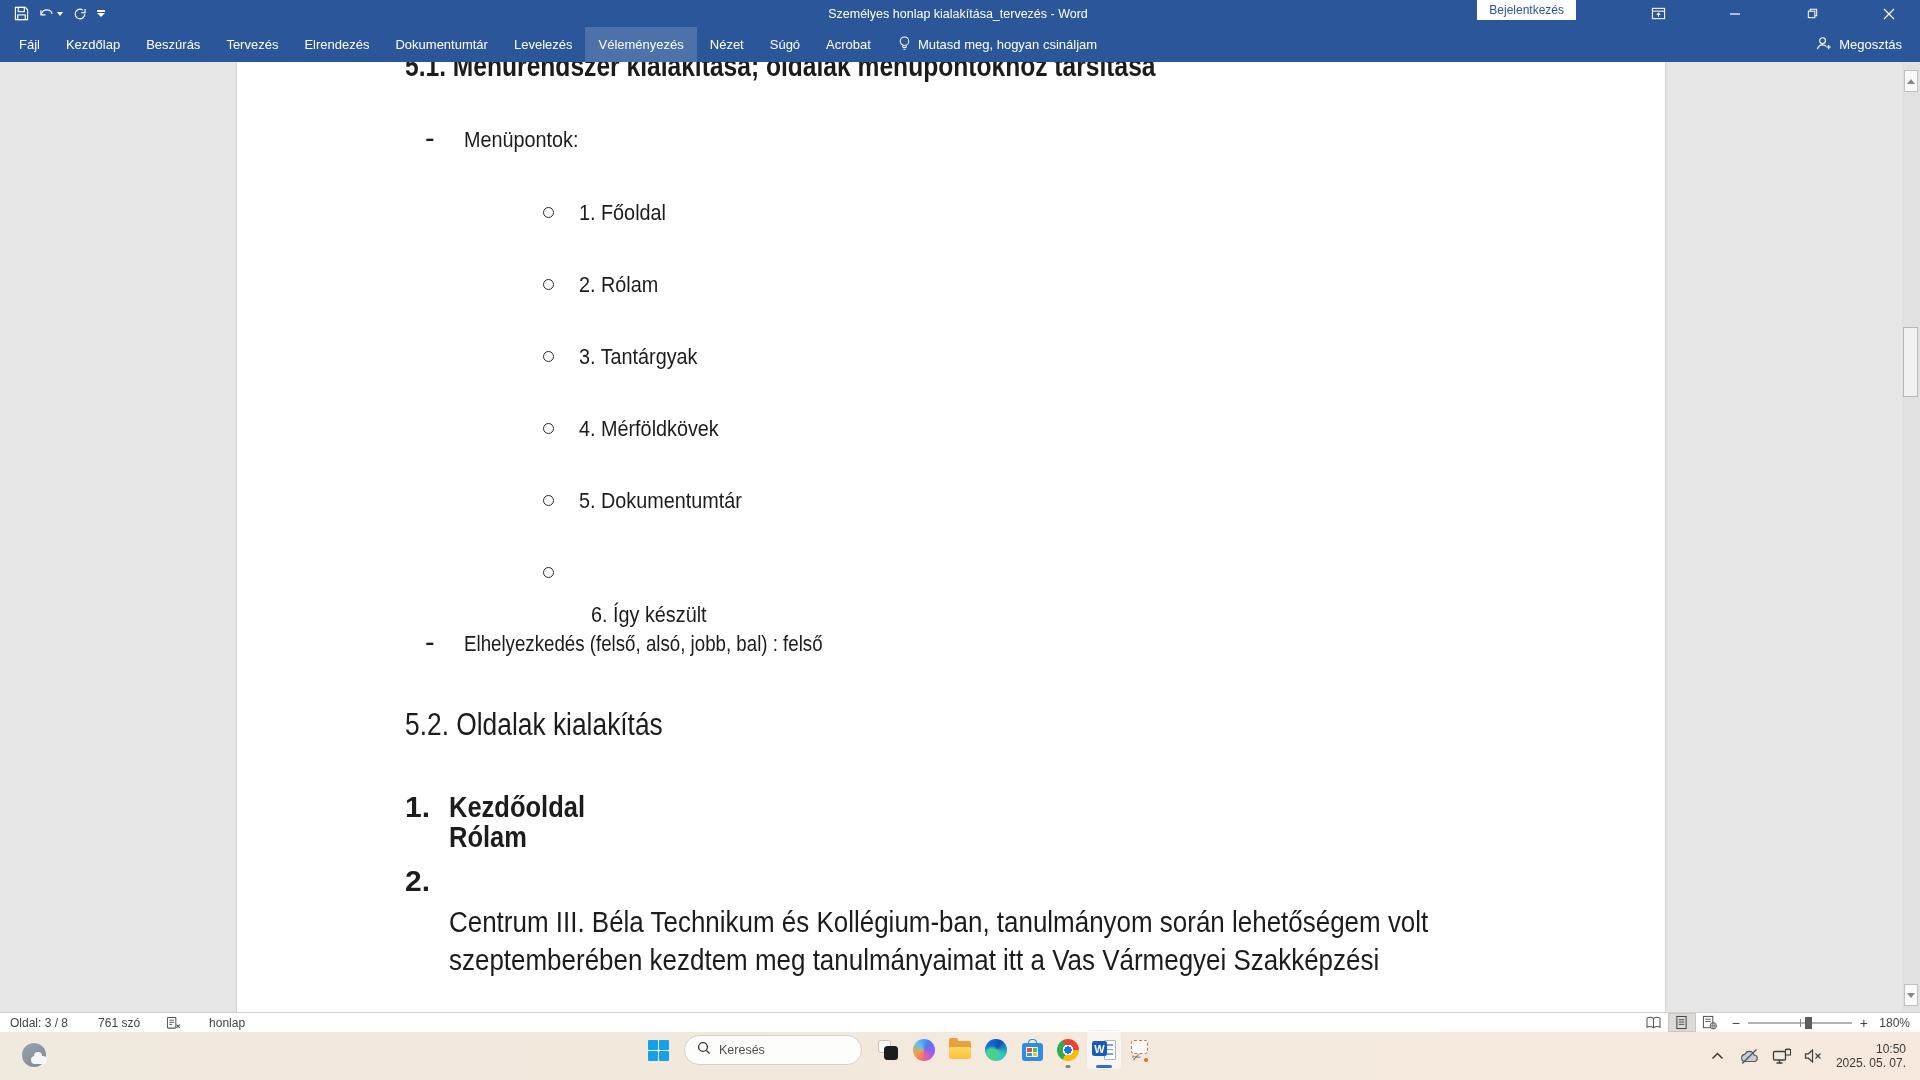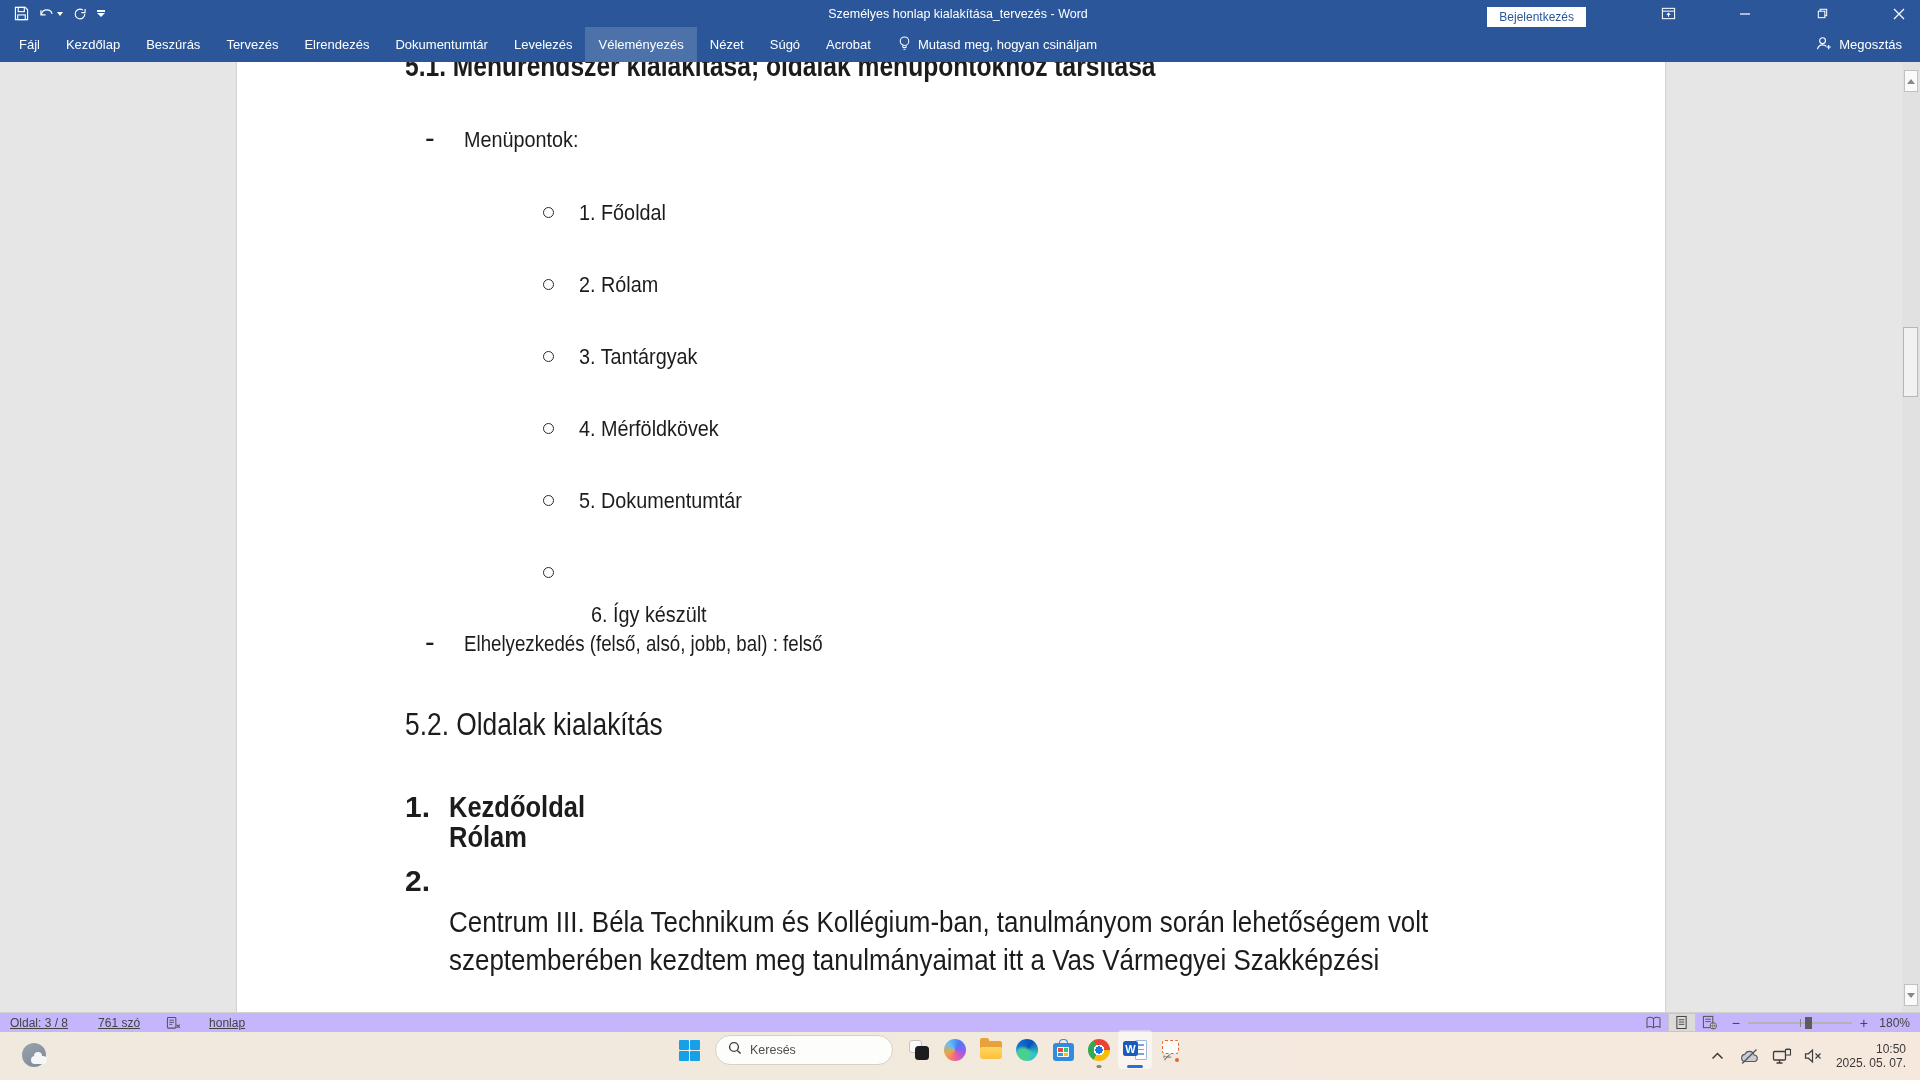--- a/index.html
+++ b/index.html
@@ -13,21 +13,21 @@
   .qat { display:flex; align-items:center; gap:10px; padding-left:14px; }
   .qat-btn { display:inline-flex; align-items:center; justify-content:center; height:20px; cursor:default; }
   .qat-caret { width:0; height:0; border-left:3.5px solid transparent; border-right:3.5px solid transparent;
                border-top:4px solid #fff; margin-left:3px; }
   .qat-custom { display:flex; flex-direction:column; align-items:center; gap:1px; }
   .qat-custom .bar { width:8px; height:1.5px; background:#fff; }
   .qat-custom .chev { width:0; height:0; border-left:4px solid transparent; border-right:4px solid transparent;
                       border-top:4.5px solid #fff; }
   .tb-title { position:absolute; left:0; right:4px; top:0; height:27px; display:flex;
               align-items:center; justify-content:center; font-size:12.5px; pointer-events:none; }
-  .tb-right { position:absolute; right:4px; top:0; height:27px; display:flex; align-items:flex-end;gap:43px; }
+  .tb-right { position:absolute; right:14px; top:0; height:27px; display:flex; align-items:flex-start;gap:43px; }
   .signin { background:#fff; color:#2b579a; border:none; font-size:12px; height:20px;
             padding:0 12px; margin-right:22px; font-family:"Liberation Sans",sans-serif; cursor:pointer; }
   .winbtn { width:34px; height:27px; display:inline-flex; align-items:center; justify-content:center; }
   .winbtn svg { display:block; }
 
   
   .tabrow { position:absolute; left:0; top:27px; width:1920px; height:35px; background:#2b579a;
             display:flex; align-items:stretch; color:#fff; font-size:13px; }
   .tab { display:flex; align-items:center; padding:0 13px; cursor:pointer; white-space:nowrap; }
   .tab.selected { background:rgba(255,255,255,0.16); }
@@ -56,43 +56,43 @@
             border:1px solid #c3c1c0; display:flex; align-items:center; justify-content:center; }
   .vs-up { top:8px; } .vs-down { bottom:6px; }
   .tri-up { width:0; height:0; border-left:4px solid transparent; border-right:4px solid transparent;
             border-bottom:5px solid #888; }
   .tri-down { width:0; height:0; border-left:4px solid transparent; border-right:4px solid transparent;
               border-top:5px solid #888; }
   .vs-thumb { position:absolute; left:1px; top:265px; width:15px; height:70px; background:#f1f1f1;
               border:1px solid #b9b7b5; }
 
   
-  .statusbar { position:absolute; left:0; top:1012px; width:1920px; height:20px; background:#c4b5fd;
-               border-top:1px solid #d3d1cf; display:flex; align-items:center; font-size:12px; color:#444;text-decoration:underline; }
+  .statusbar { position:absolute; left:0; top:1012px; width:1920px; height:20px; background:#ffffff;
+               border-top:1px solid #d3d1cf; display:flex; align-items:center; font-size:12px; color:#444; }
   .sb-item { padding:0 10px; display:flex; align-items:center; gap:4px; cursor:pointer; height:100%; }
   .sb-right { position:absolute; right:4px; top:0; height:100%; display:flex; align-items:center; }
   .sb-view { width:28px; height:100%; display:flex; align-items:center; justify-content:center; cursor:pointer; }
   .sb-view.selected { background:#dcdbda; border:1px solid #c8c6c4; }
   .zoomctl { display:flex; align-items:center; gap:8px; margin:0 8px; }
   .zoom-track { position:relative; width:104px; height:2px; background:#b5b3b1; }
   .zoom-tick { position:absolute; left:50%; top:-3px; width:1.5px; height:8px; background:#8a8886; }
   .zoom-thumb { position:absolute; left:55%; top:-5px; width:7px; height:12px; background:#5f5d5b; }
   .zoom-sign { font-size:14px; color:#444; cursor:pointer; line-height:1; }
   .zoom-pct { min-width:34px; text-align:right; cursor:pointer; }
 
   
   .taskbar { position:absolute; left:0; top:1032px; width:1920px; height:48px;
              background:linear-gradient(90deg,#f0e9dd 0%, #f3e9dd 55%, #f6e8dd 100%); }
   .tb-widget { position:absolute; left:22px; top:11px; width:26px; height:26px; cursor:pointer; }
   .moon { position:absolute; left:0; top:0; width:24px; height:24px; border-radius:50%;
           background:linear-gradient(145deg,#97a2ad,#7d8994); }
   .cloudlet { position:absolute; left:9px; top:13px; width:16px; height:8px; background:#f4f6f8; border-radius:8px; }
   .cloudlet::before { content:""; position:absolute; left:3px; top:-4px; width:8px; height:8px;
                       background:#f4f6f8; border-radius:50%; }
-  .tb-center { position:absolute; left:671px; top:0; height:36px; display:flex; align-items:center; }
+  .tb-center { position:absolute; left:640px; top:0; height:36px; display:flex; align-items:center; }
   .tb-icon { width:36px; height:40px; display:flex; align-items:center; justify-content:center;
              position:relative; cursor:pointer; border-radius:5px; }
   .tb-icon.active { background:rgba(255,255,255,0.55); border:1px solid rgba(0,0,0,0.05); }
   .run-dot { position:absolute; bottom:2px; left:50%; transform:translateX(-50%); width:5px; height:3px;
              border-radius:2px; background:#8a8populate580; background:#8a8580; }
   .run-bar { position:absolute; bottom:1px; left:50%; transform:translateX(-50%); width:16px; height:3px;
              border-radius:2px; background:#2b6fd4; }
   .startlogo { width:21px; height:21px; display:grid; grid-template-columns:10px 10px; grid-template-rows:10px 10px; gap:1px; }
   .startlogo span { background:#17a0e8; border-radius:1px; }
   .searchpill { width:178px; height:30px; background:#fdfdfc; border:1px solid #d8d0c4; border-radius:15px;

